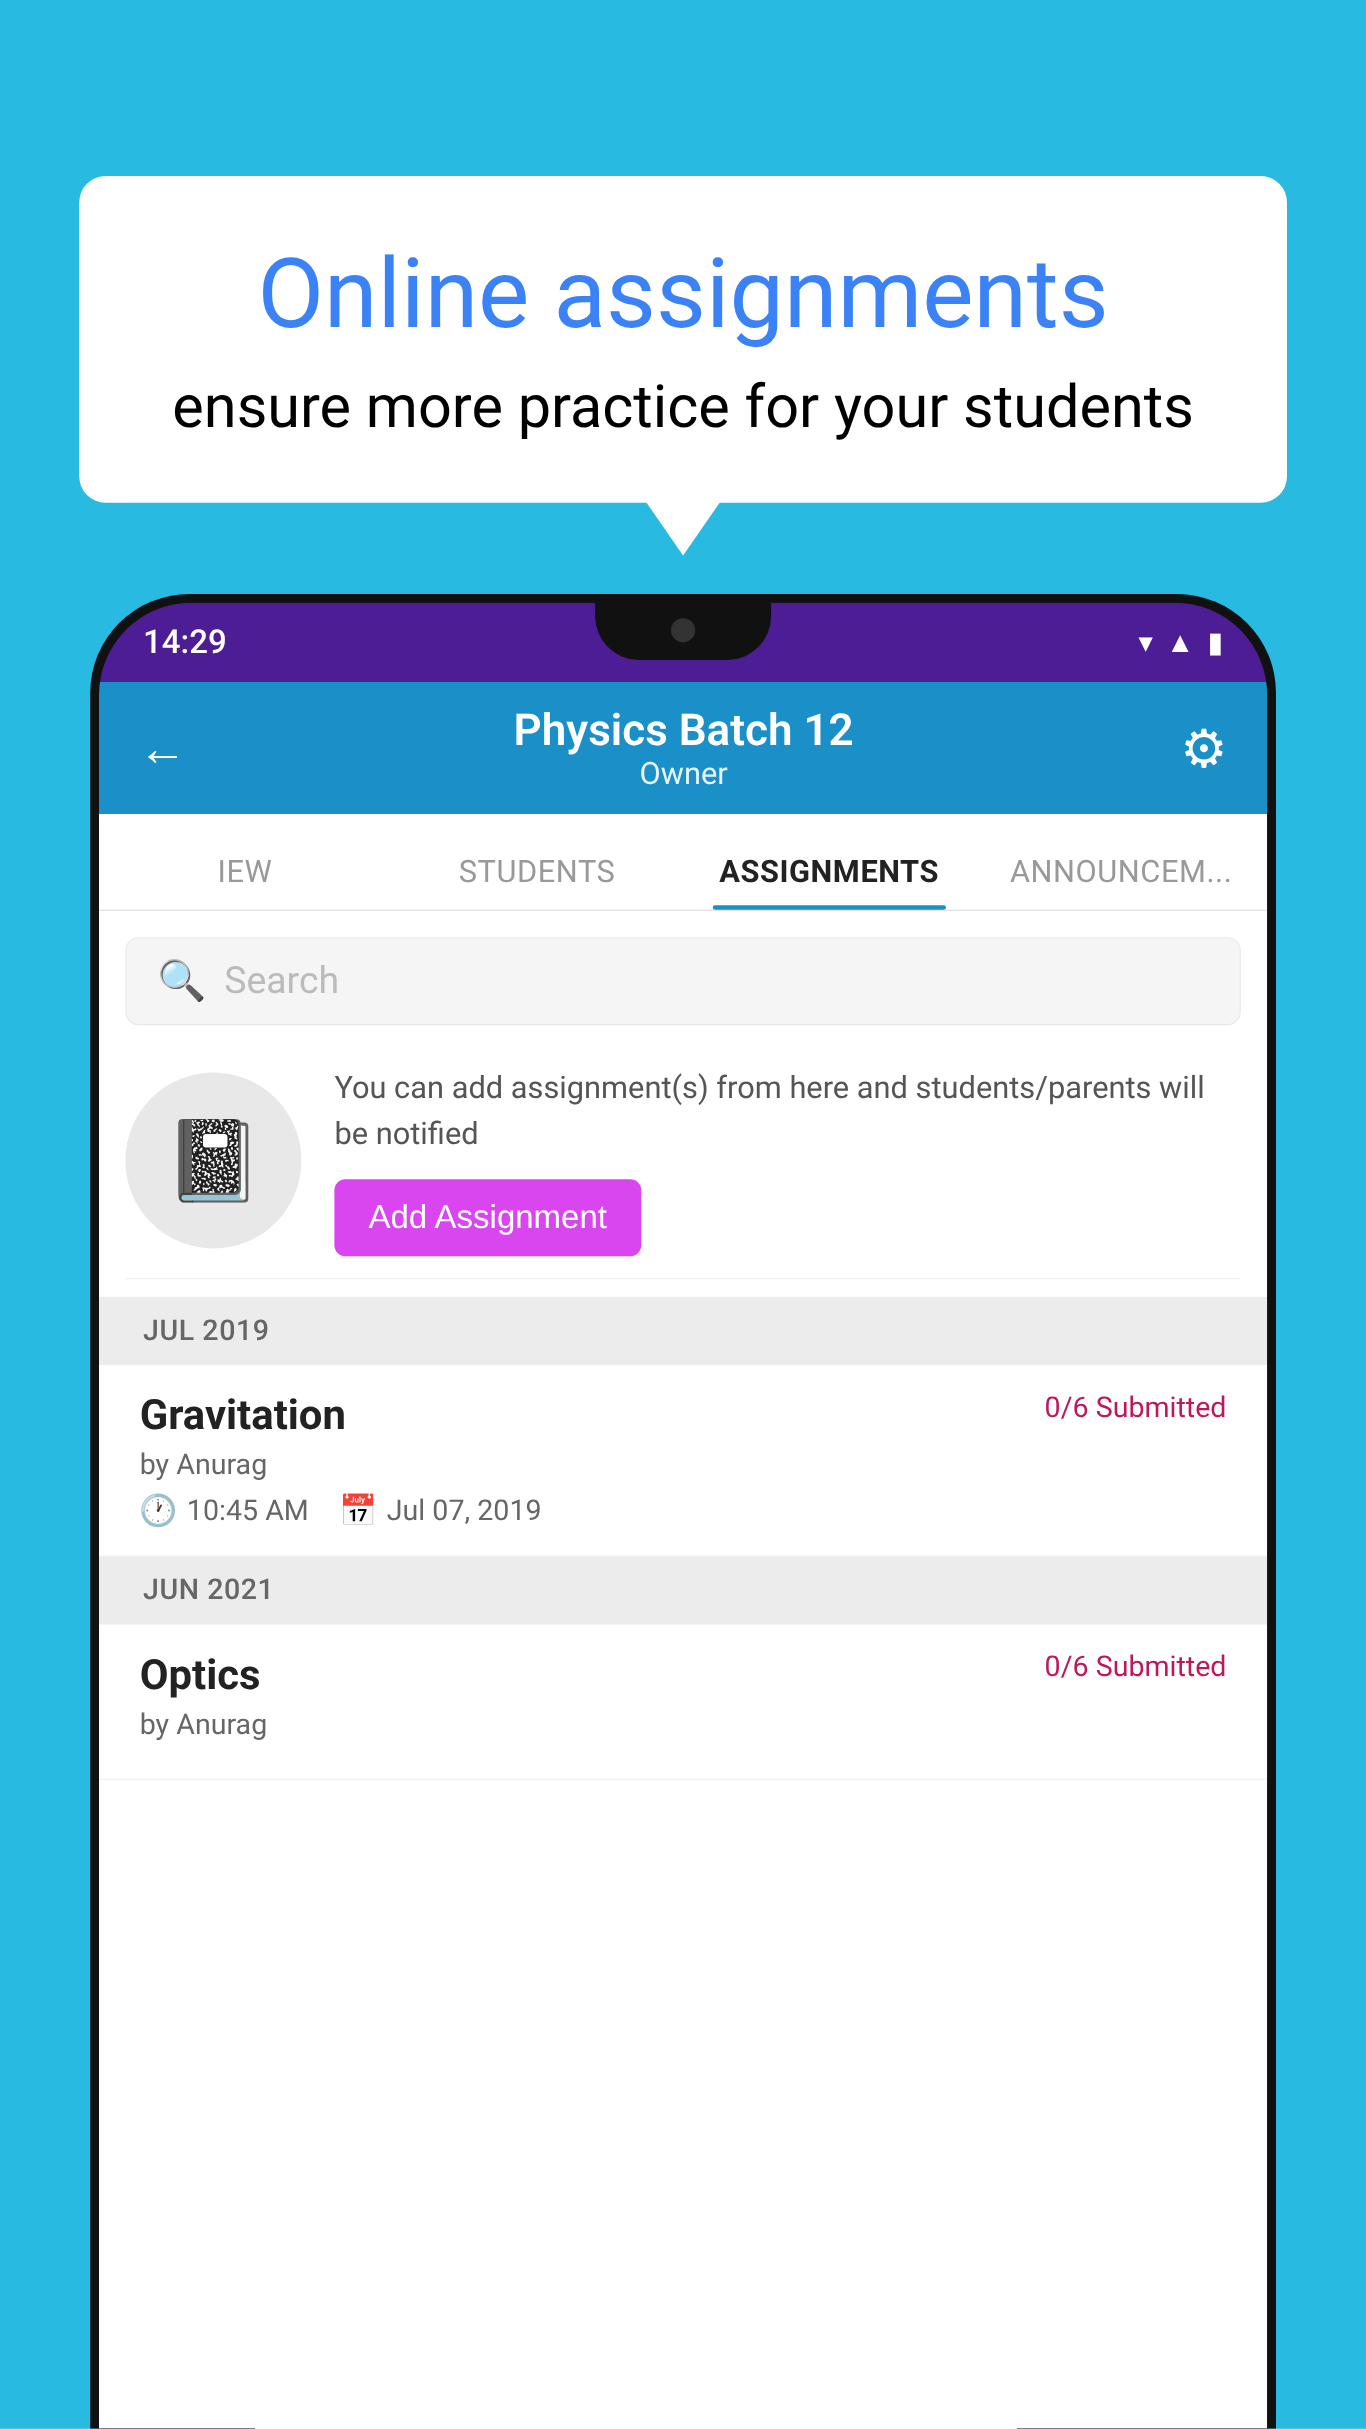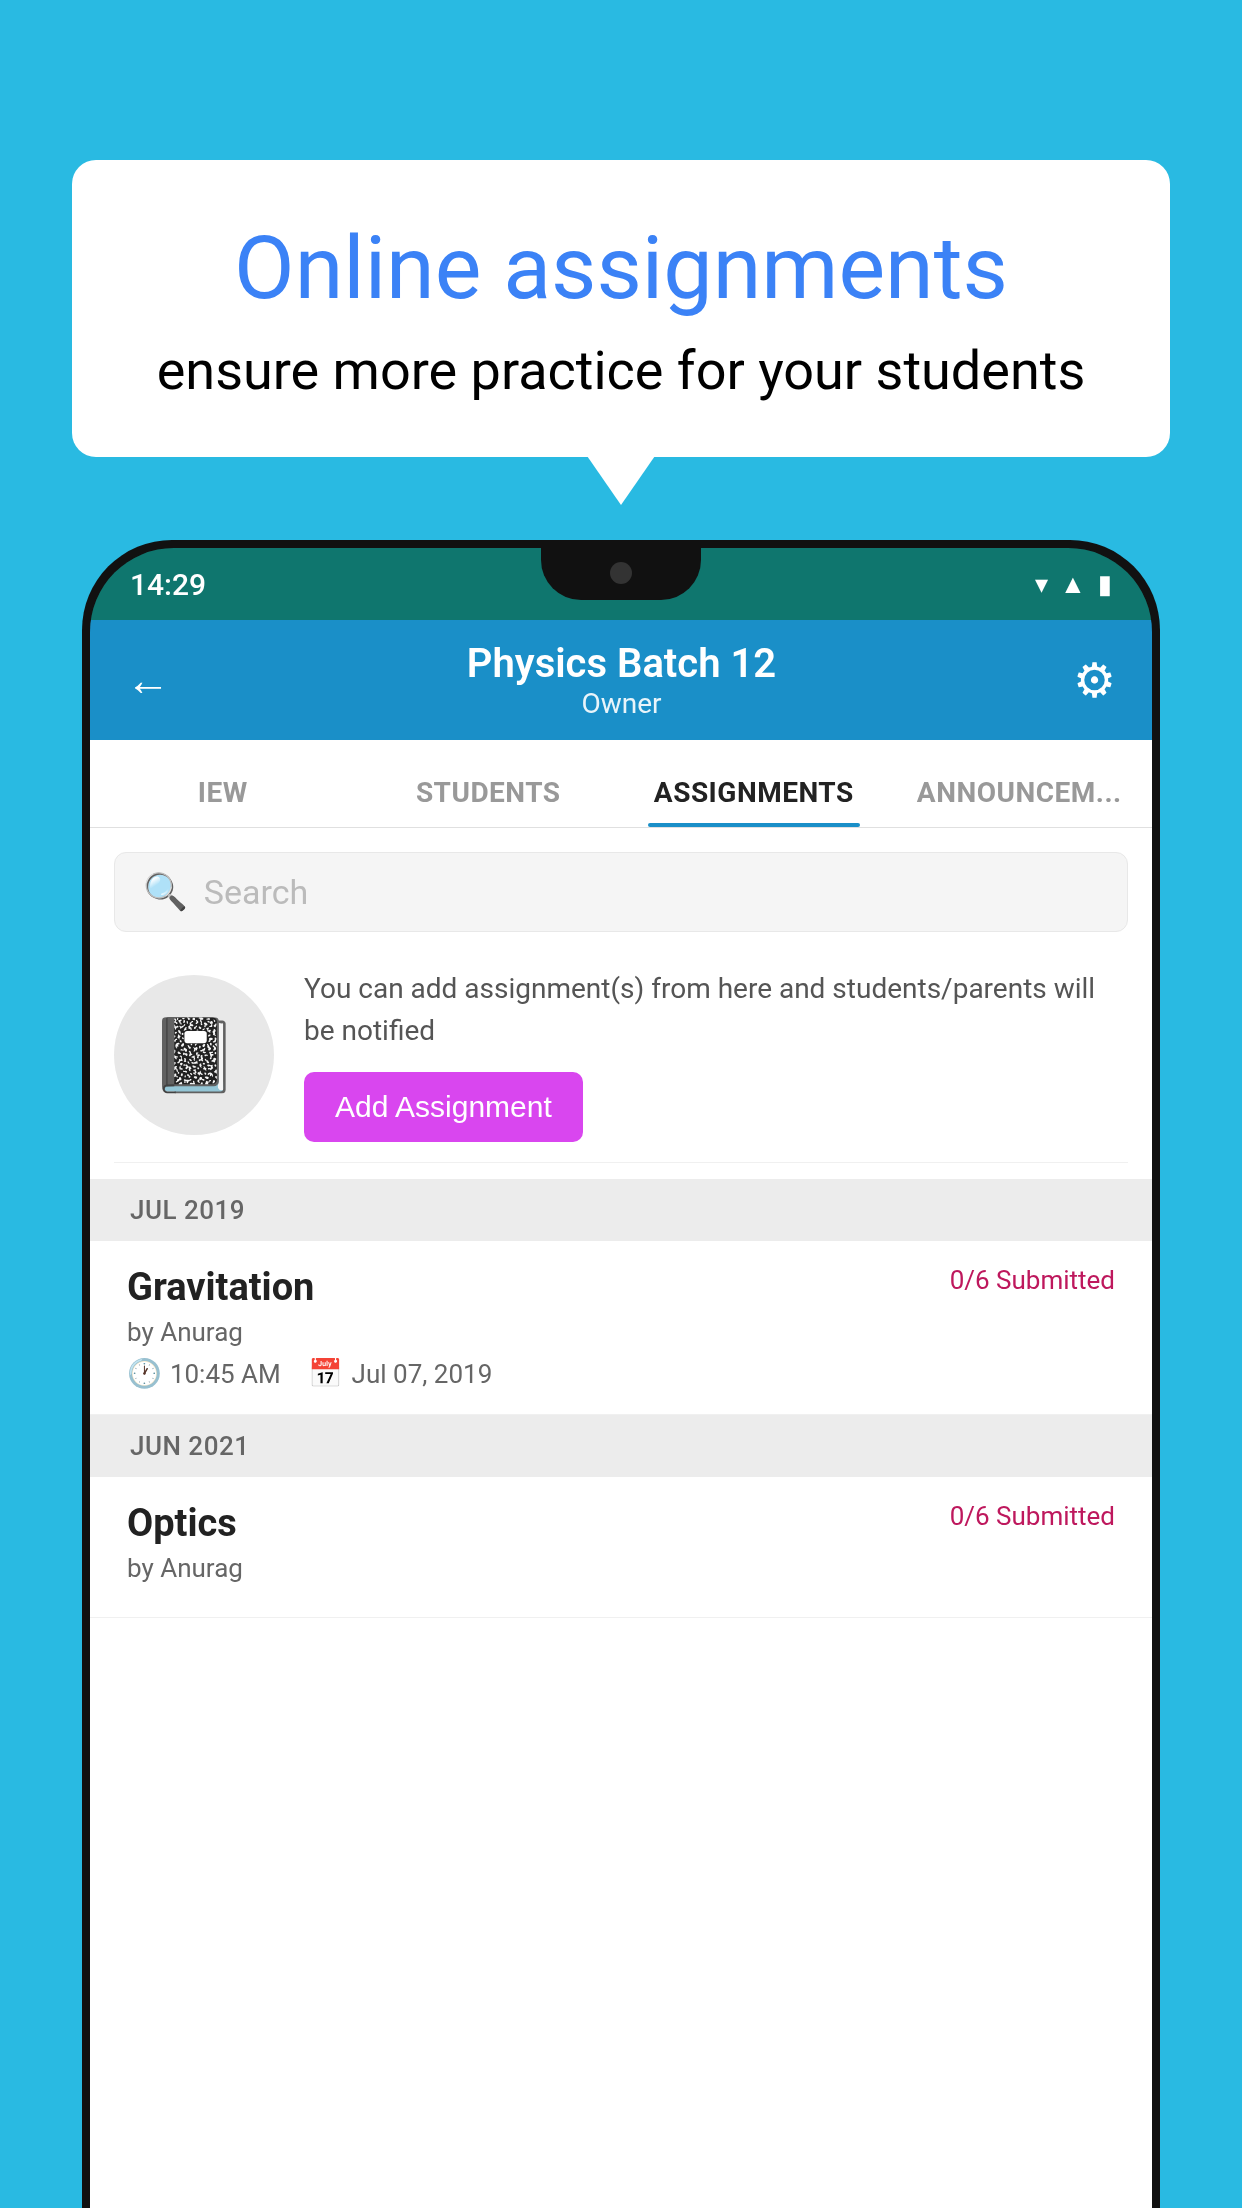--- a/index.html
+++ b/index.html
@@ -103,21 +103,21 @@
       border-radius: 50%;
     }
 
     
     .status-bar {
       position: absolute;
       top: 0;
       left: 0;
       right: 0;
       height: 72px;
-      background: #0f766e;
+      background: #4c1d95;
       display: flex;
       align-items: center;
       justify-content: space-between;
       padding: 0 40px;
       z-index: 5;
     }
 
     .status-time {
       color: white;
       font-size: 30px;
@@ -187,21 +187,21 @@
       display: flex;
       align-items: flex-end;
       border-bottom: 1px solid #e0e0e0;
     }
 
     .tab {
       flex: 1;
       text-align: center;
       padding-bottom: 18px;
       font-size: 28px;
-      font-weight: 700;
+      font-weight: 400;
       color: #999;
       letter-spacing: 0.5px;
       cursor: pointer;
       position: relative;
     }
 
     .tab.active {
       color: #222;
       font-weight: 700;
     }

